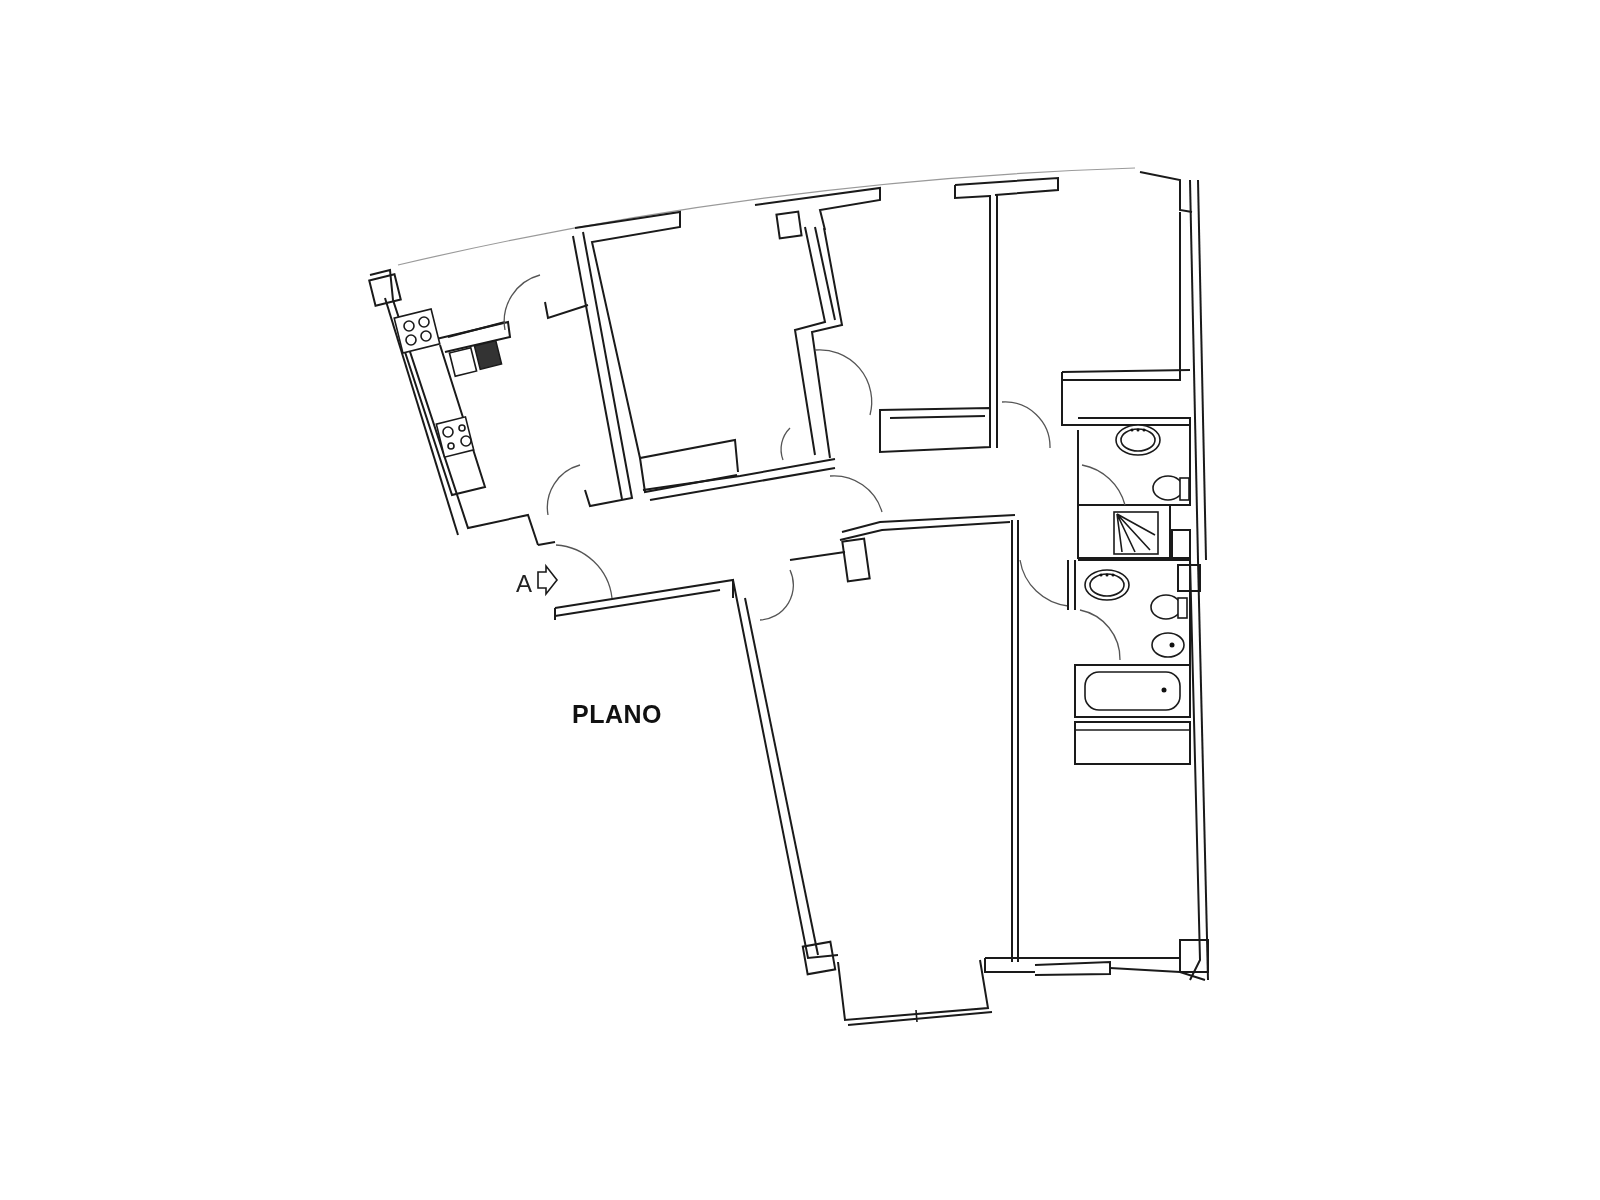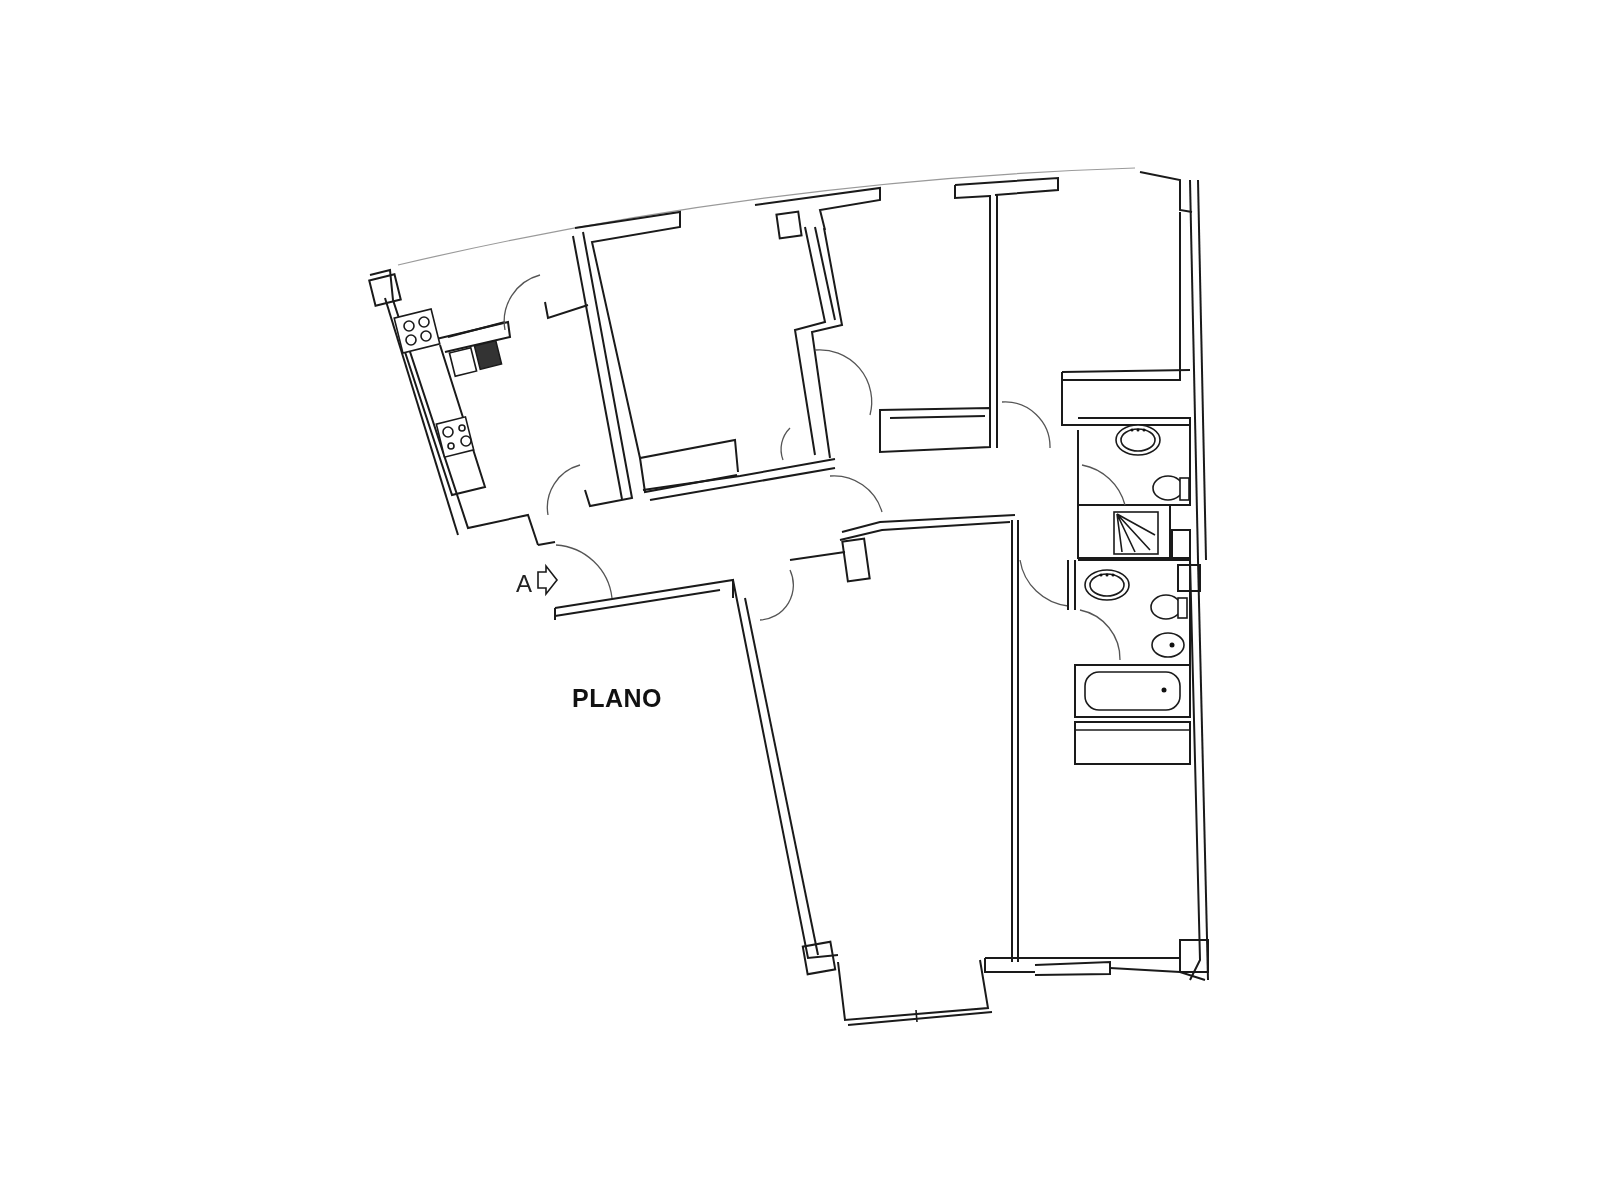--- a/index.html
+++ b/index.html
@@ -5,21 +5,21 @@
     html, body { margin: 0; padding: 0; background: #ffffff; }
     body { width: 1600px; height: 1200px; position: relative; overflow: hidden; }
     #plan { position: absolute; left: 0; top: 0; width: 1600px; height: 1200px; }
     .wall { fill: none; stroke: #1a1a1a; stroke-width: 2; stroke-linejoin: miter; }
     .wall-thin { fill: none; stroke: #1a1a1a; stroke-width: 1.6; }
     .faint { fill: none; stroke: #9a9a9a; stroke-width: 1.2; }
     .door-arc { fill: none; stroke: #555; stroke-width: 1.3; }
     .fixture { fill: #fff; stroke: #1a1a1a; stroke-width: 1.6; }
     .fixture-dark { fill: #333; stroke: #1a1a1a; stroke-width: 1.5; }
     .plan-label {
-      position: absolute; left: 572px; top: 684px;
+      position: absolute; left: 572px; top: 700px;
       font-family: "Liberation Sans", sans-serif; font-weight: bold;
       font-size: 25px; color: #111; letter-spacing: 0.5px;
     }
     .entry-label {
       position: absolute; left: 516px; top: 570px;
       font-family: "Liberation Sans", sans-serif; font-size: 24px; color: #222;
     }
   </style>
 </head>
 <body>

